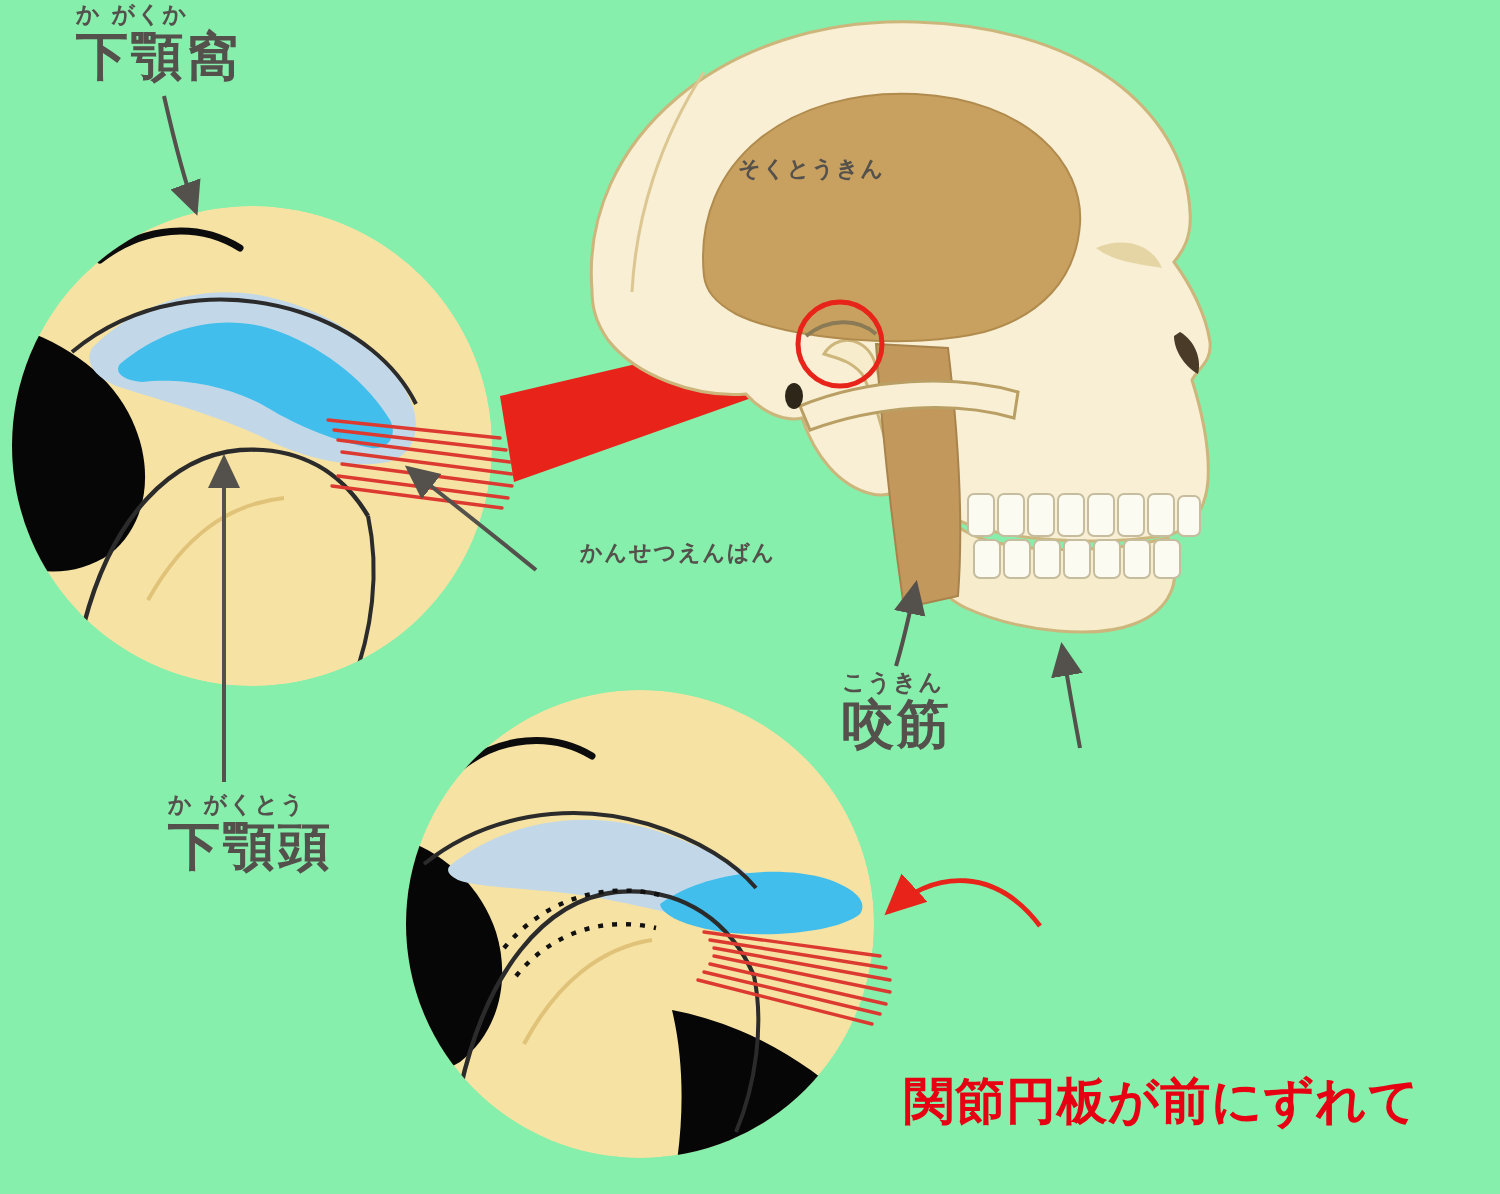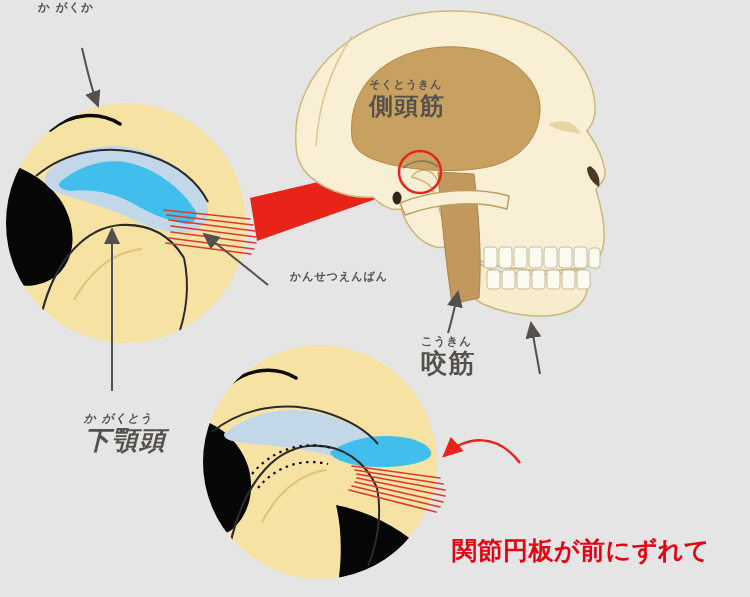--- a/index.html
+++ b/index.html
@@ -1,16 +1,16 @@
 <!DOCTYPE html>
 <html><head>
 <meta charset="utf-8">
 <style>
   html,body{margin:0;padding:0;background:#000;}
-  #stage{position:relative;width:750px;height:597px;background:#e5e5e5;overflow:hidden;
+  #stage{position:relative;width:750px;height:597px;background:#86efac;overflow:hidden;
          font-family:"DejaVu Sans","Liberation Sans",sans-serif;}
   #art{position:absolute;left:0;top:0;z-index:1;}
   .label{position:absolute;z-index:2;color:#54504C;}
   .furi{display:block;font-size:11.5px;font-weight:bold;letter-spacing:1px;line-height:1.15;white-space:pre;}
   .kanji{display:block;font-size:26px;font-weight:bold;letter-spacing:1.5px;line-height:1.2;white-space:pre;}
   .label.small .kanji{font-size:24px;}
   .label.small .furi{font-size:11px;}
   #caption{position:absolute;left:452px;top:461px;z-index:2;color:#E60012;
            font-size:25px;font-weight:bold;line-height:36px;letter-spacing:0.5px;white-space:pre;}
 </style>
@@ -123,32 +123,32 @@
       <path d="M 112,391 L 112,229" marker-end="url(#mInk)"></path>
       <path d="M 268,285 C 246,267 223,249 204,234" marker-end="url(#mInk)"></path>
       <path d="M 448,333 C 452,320 455,306 458,292" marker-end="url(#mInk)"></path>
       <path d="M 540,374 C 537,358 534,341 531,323" marker-end="url(#mInk)"></path>
     </g>
     <path d="M 520,463 C 498,434 468,434 444,456" fill="none" stroke="#E8231A" stroke-width="2.4" marker-end="url(#mRed)"></path>
   </svg>
 
   <div class="label" style="left:38px;top:1px;">
     <span class="furi">か がくか</span>
+    <span class="kanji">下顎窩</span>
   </div>
 
   <div class="label small" style="left:369px;top:79px;">
     <span class="furi">そくとうきん</span>
-    <span class="kanji">側頭筋</span>
   </div>
 
   <div class="label small" style="left:269px;top:271px;margin-left:21px;">
     <span class="furi">かんせつえんばん</span>
   </div>
 
-  <div class="label" style="left:84px;top:412px;font-style:italic;">
+  <div class="label" style="left:84px;top:396px;">
     <span class="furi">か がくとう</span>
     <span class="kanji">下顎頭</span>
   </div>
 
   <div class="label" style="left:421px;top:335px;">
     <span class="furi">こうきん</span>
     <span class="kanji">咬筋</span>
   </div>
 
 

